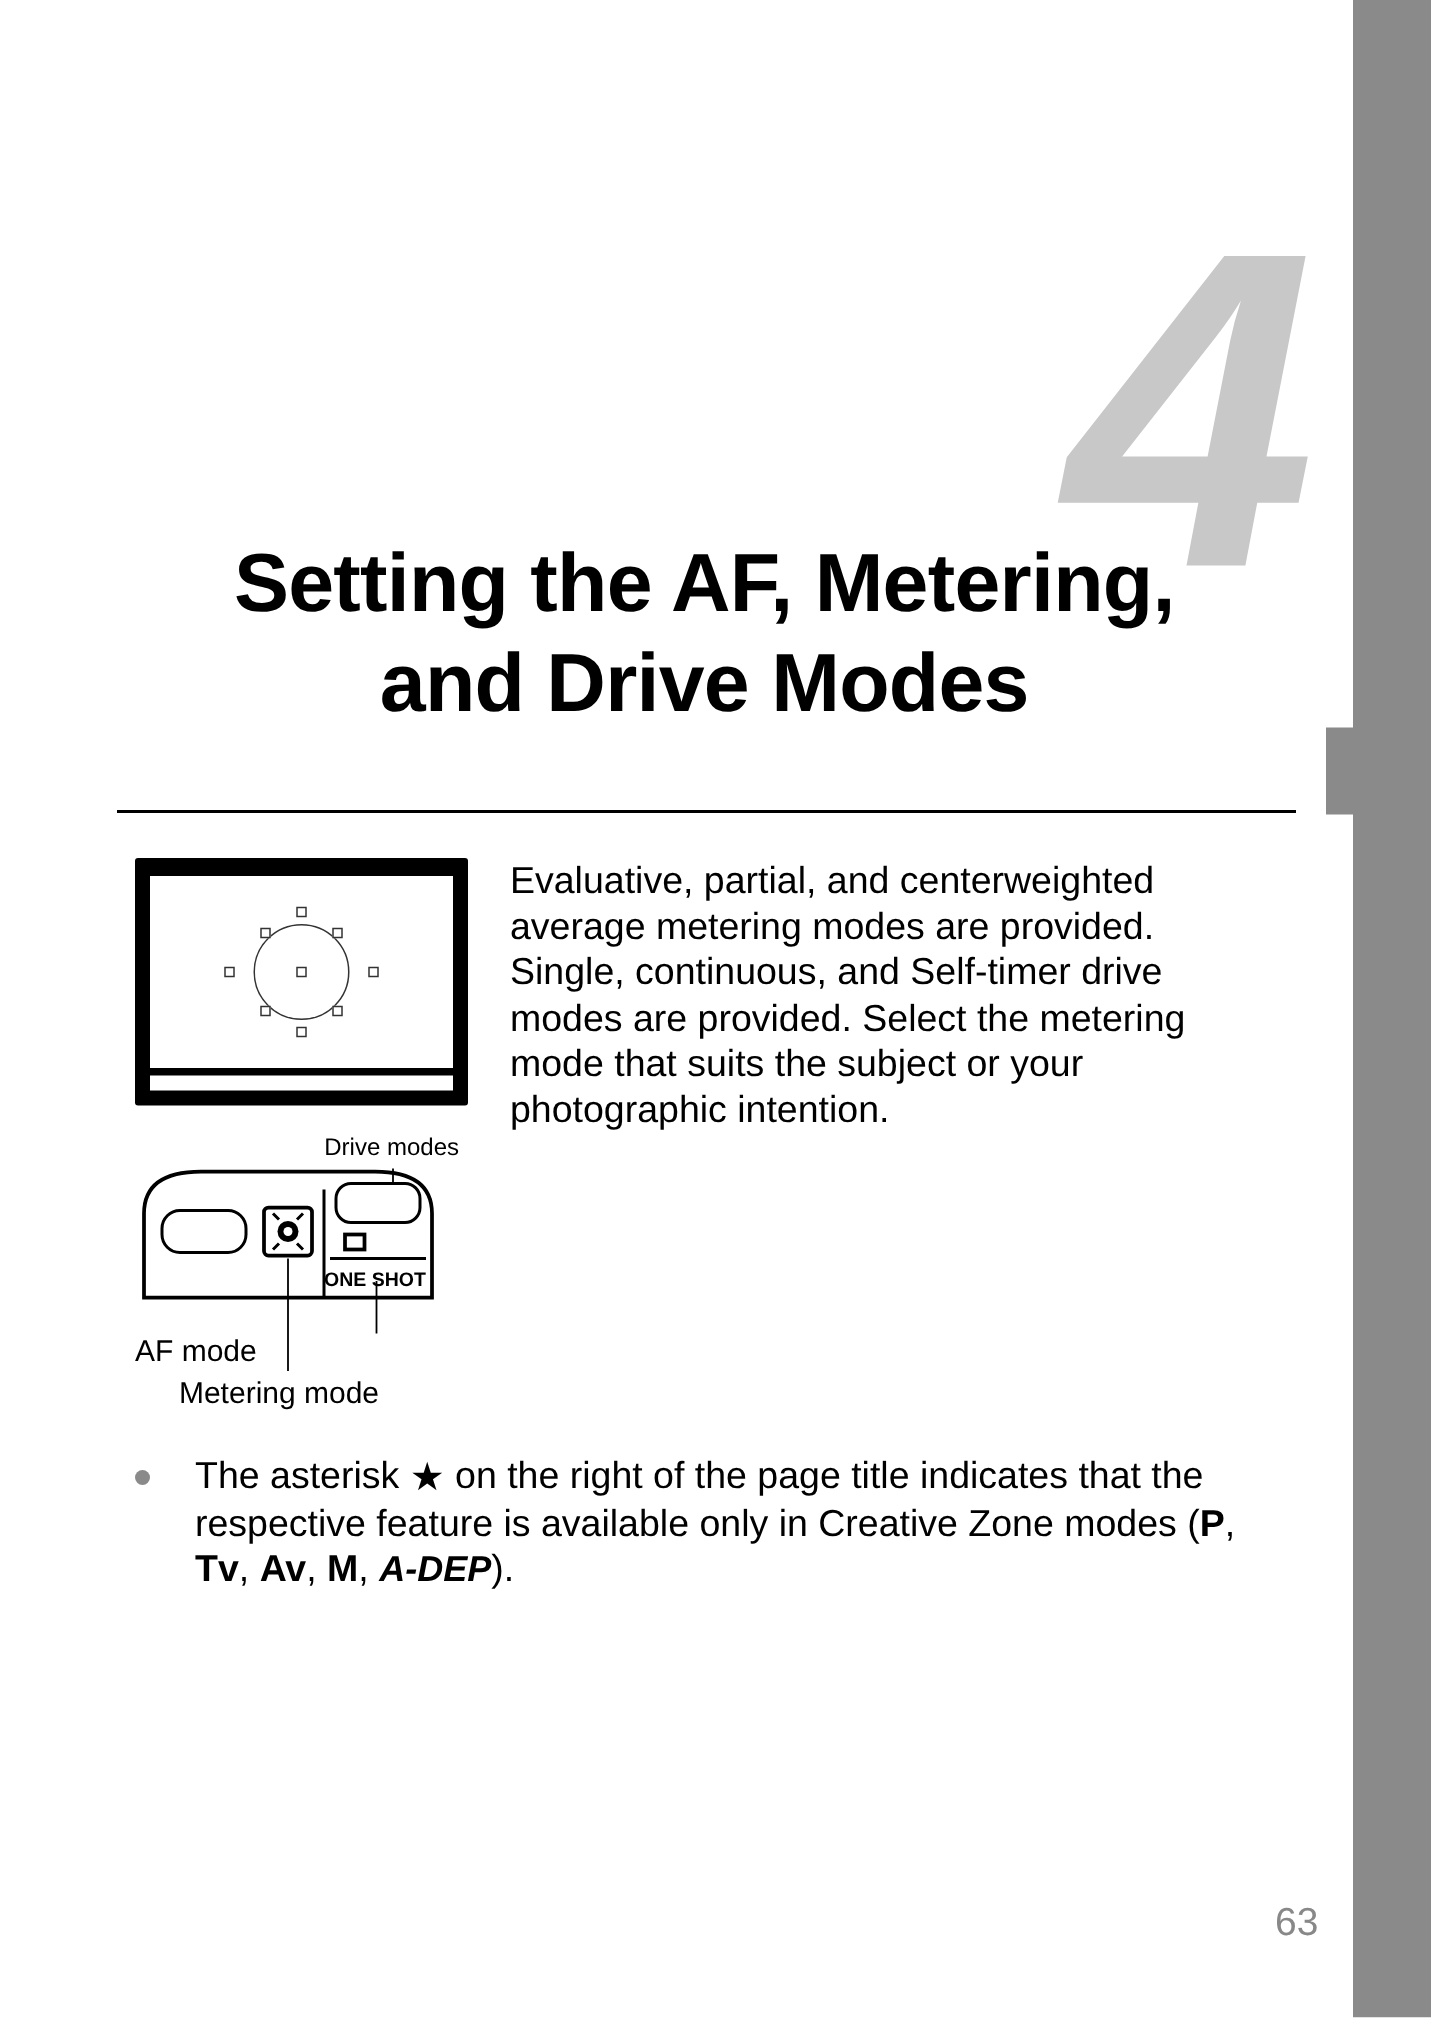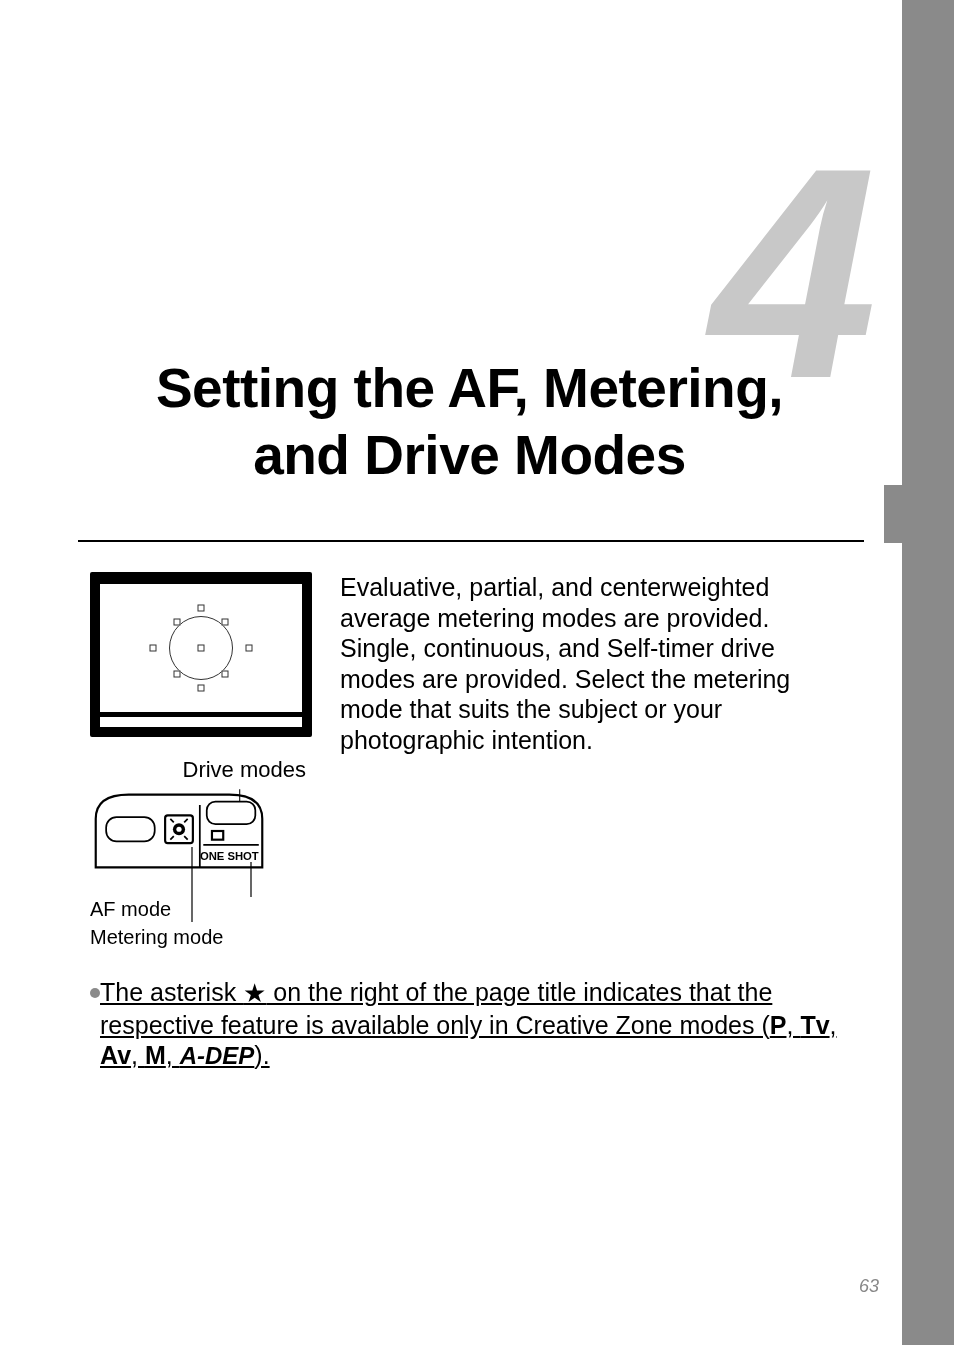--- a/index.html
+++ b/index.html
@@ -16,39 +16,39 @@
   .row1 { display: flex; gap: 28px; }
 
   .viewfinder-col { width: 222px; flex: 0 0 222px; }
   .viewfinder { width: 222px; height: 165px; background: #000; position: relative; border-radius: 2px; }
   .vf-inner { position: absolute; left: 10px; right: 10px; top: 12px; bottom: 25px; background: #fff; }
   .af-circle { position: absolute; left: 50%; top: 50%; width: 64px; height: 64px; border: 1.5px solid #333; border-radius: 50%; transform: translate(-50%, -50%); }
   .af-point { position: absolute; width: 7px; height: 7px; border: 1.2px solid #333; background: #fff; transform: translate(-50%, -50%); }
   .vf-bar { position: absolute; left: 10px; right: 10px; bottom: 10px; height: 10px; background: #fff; display: flex; }
 
   .lcd-col { width: 222px; flex: 0 0 222px; margin-top: 20px; }
-  .lcd-label-top { font-size: 22px; text-align: right; padding-right: 6px; margin-bottom: 4px; }
-  .lcd { position: relative; width: 170px; height: 88px; margin-left: 4px; }
+  .lcd-label-top { font-size: 16px; text-align: right; padding-right: 6px; margin-bottom: 4px; }
+  .lcd { position: relative; width: 196px; height: 88px; margin-left: 4px; }
   .lcd svg { width: 100%; height: 100%; display: block; }
   .lcd-labels { font-size: 20px; line-height: 1.4; margin-top: 20px; }
   .lcd-labels .af { text-align: left; padding-right: 4px; }
-  .lcd-labels .met { text-align: left; padding-right: 30px; }
+  .lcd-labels .met { text-align: center; padding-right: 30px; }
 
   .para-col { flex: 1; font-size: 25px; line-height: 1.22; }
   .para-col p { margin-bottom: 4px; }
 
   .bullets { margin-top: 26px; font-size: 25px; line-height: 1.22; }
-  .bullet-item { display: flex; gap: 0; margin-bottom: 6px; text-decoration: underline; }
+  .bullet-item { display: flex; gap: 30px; margin-bottom: 6px; }
   .bullet-dot { width: 10px; height: 10px; border-radius: 50%; background: #8a8a8a; flex: 0 0 10px; margin-top: 11px; }
   .bullet-text { flex: 1; }
   .star { font-size: 26px; vertical-align: -1px; }
   .mode-strong { font-weight: 800; font-family: Arial, Helvetica, sans-serif; }
   .adep { font-weight: 900; font-style: italic; font-family: Arial, sans-serif; font-size: 24px; }
 
-  .page-num { position: absolute; right: 75px; bottom: 48px; font-size: 18px; color: #888; font-style: italic; }
+  .page-num { position: absolute; right: 75px; bottom: 48px; font-size: 26px; color: #888; }
 </style>
 </head>
 <body>
 
 <div class="page">
   <div class="side-tab"></div>
   <div class="side-tab-inner"></div>
 
   <div class="big-number">4</div>
 

